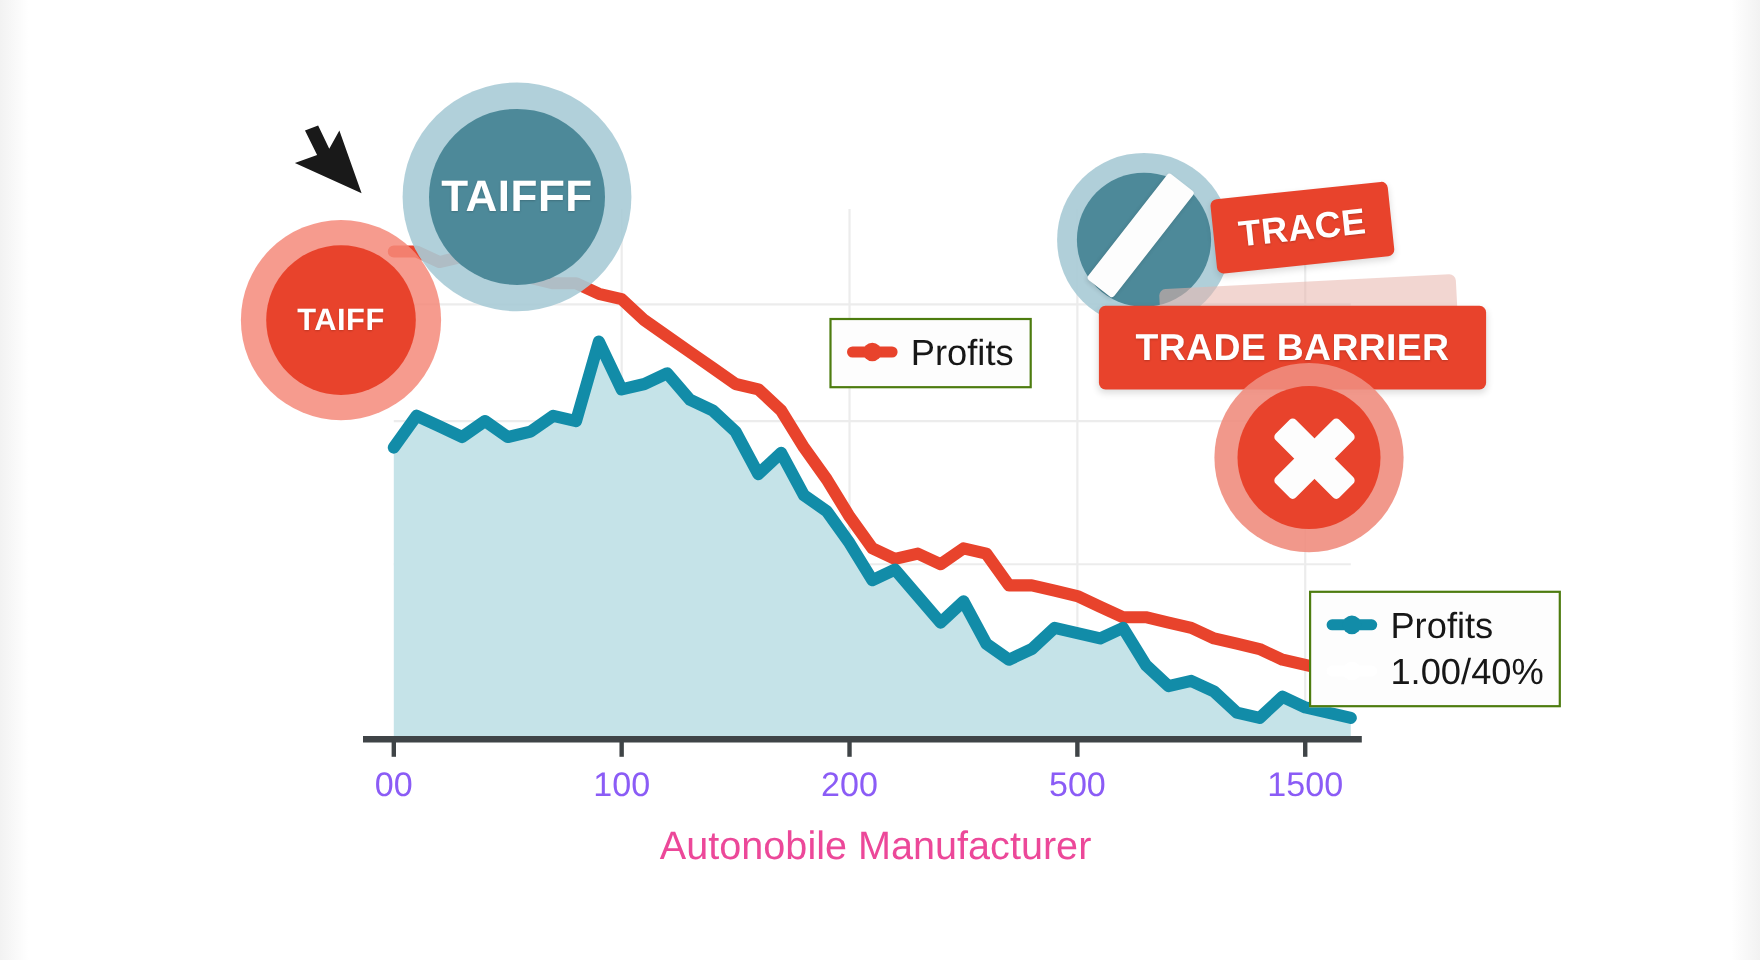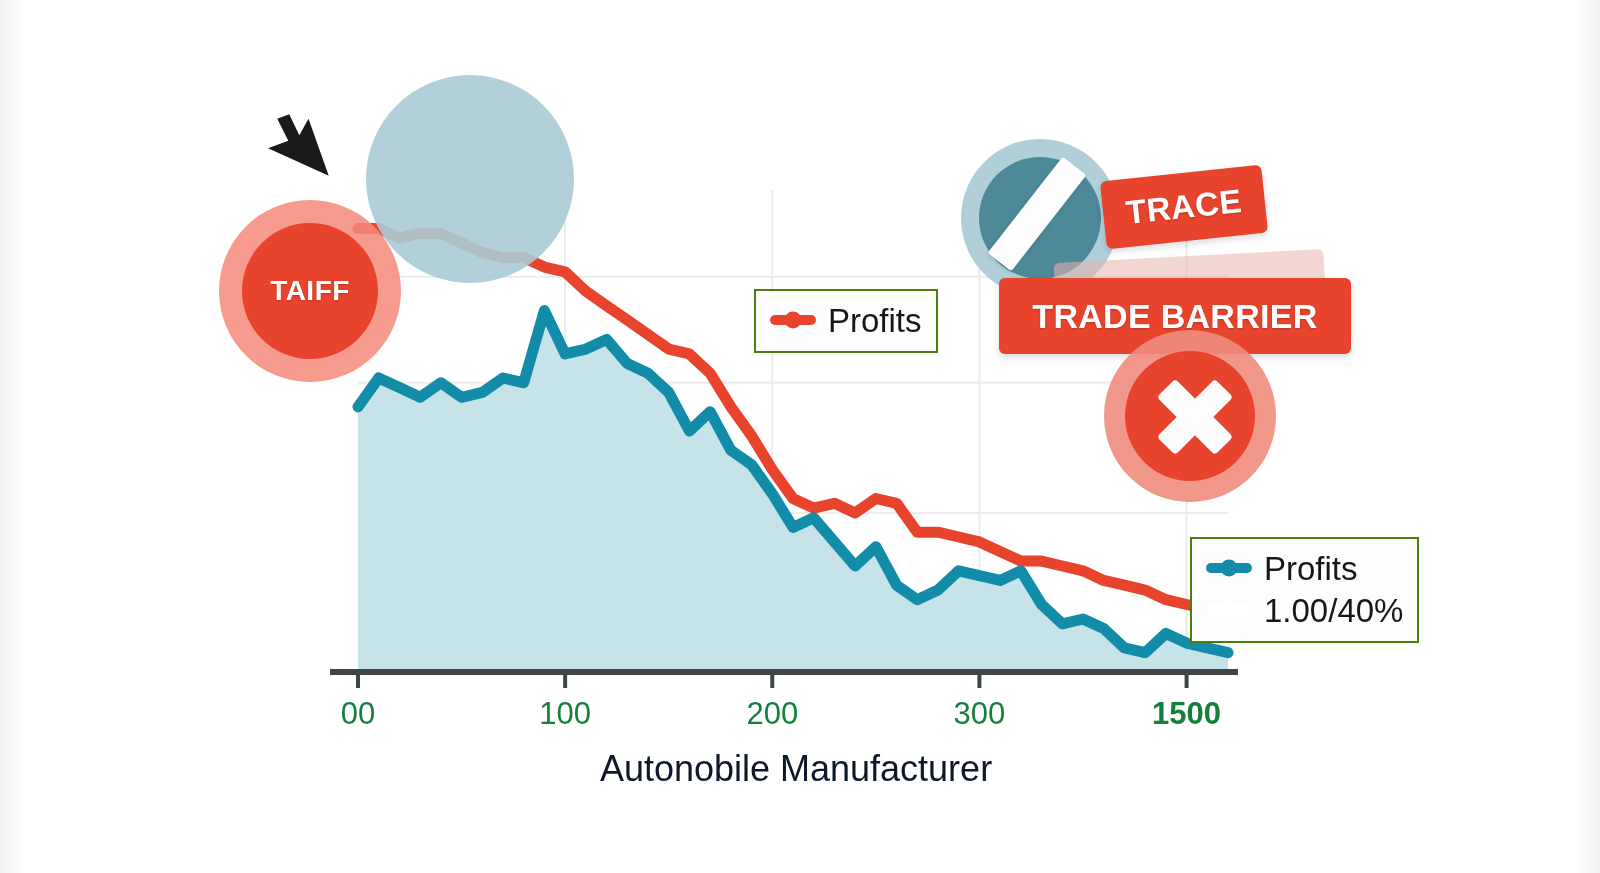--- a/index.html
+++ b/index.html
@@ -98,26 +98,26 @@
     width:17px;height:17px;border-radius:50%;
     transform:translate(-50%,-50%);background:inherit;
   }
   .legend-label{font-size:33px;color:#171717;white-space:nowrap;line-height:1;}
 
   #legend-top{left:754px;top:289px;}
   #legend-bottom{left:1190px;top:537px;}
 
   
   .tick-label{
-    position:absolute;font-size:31px;color:#15803d;
+    position:absolute;font-size:31px;color:#8b5cf6;
     transform:translateX(-50%);white-space:nowrap;
   }
   #x-axis-title{
     position:absolute;left:0;top:748px;width:1600px;text-align:center;
-    font-size:36px;color:#0f172a;
+    font-size:36px;color:#ec4899;
   }
   
   #x-axis-title span{display:inline-block;margin-left:-8px;}
 </style>
 </head>
 <body>
 
 <div id="page"></div>
 
 <div id="figure">
@@ -146,38 +146,39 @@
         <line x1="772.2857142857142" x2="772.2857142857142" y1="672" y2="688" stroke="#3f4447" stroke-width="4"></line>
         <line x1="979.4285714285714" x2="979.4285714285714" y1="672" y2="688" stroke="#3f4447" stroke-width="4"></line>
         <line x1="1186.5714285714284" x2="1186.5714285714284" y1="672" y2="688" stroke="#3f4447" stroke-width="4"></line>
       </g>
   </svg>
 
   <div id="tick-labels">
       <div class="tick-label" style="left: 358px; top: 696px;">00</div>
       <div class="tick-label" style="left: 565.143px; top: 696px;">100</div>
       <div class="tick-label" style="left: 772.286px; top: 696px;">200</div>
-      <div class="tick-label" style="left: 979.429px; top: 696px;">300</div>
-      <div class="tick-label" style="left: 1186.57px; top: 696px; font-weight: bold;">1500</div>
+      <div class="tick-label" style="left: 979.429px; top: 696px;">500</div>
+      <div class="tick-label" style="left: 1186.57px; top: 696px;">1500</div>
     </div>
 
   <div id="x-axis-title">
     <span>Autonobile Manufacturer</span>
   </div>
 
   <svg class="svgroot" width="1600" height="873" style="pointer-events:none">
     <g transform="translate(303,150) rotate(-45)">
       <path d="M0,-14 L9,10 L1.5,6.5 L-1.5,15.5 L-6,13.5 L-3,5 L-10,7 Z" transform="scale(2.6) rotate(180)" fill="#191919"></path>
     </g>
   </svg>
 
   <div class="halo" id="taiff-halo"></div>
   <div class="badge" id="taiff-core">TAIFF</div>
 
   <div class="halo" id="taifff-halo"></div>
+  <div class="badge" id="taifff-core">TAIFFF</div>
 
   <div class="halo" id="slash-halo"></div>
   <div class="halo" id="slash-core"></div>
   <div id="slash-bar"></div>
 
   <div id="ghost-ribbon"></div>
 
   <div class="ribbon" id="trace-ribbon">TRACE</div>
 
   <div class="ribbon" id="trade-barrier-ribbon">TRADE BARRIER</div>

